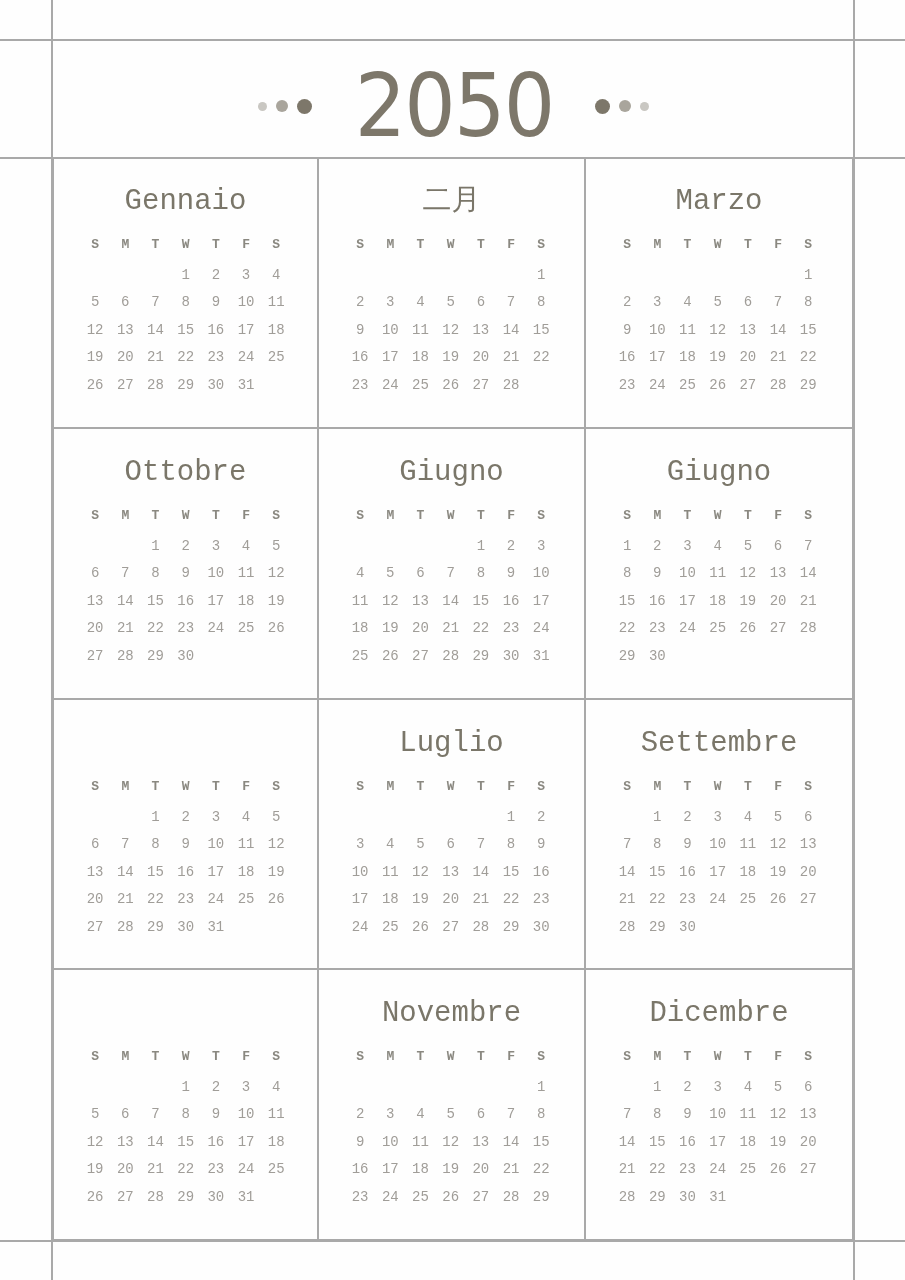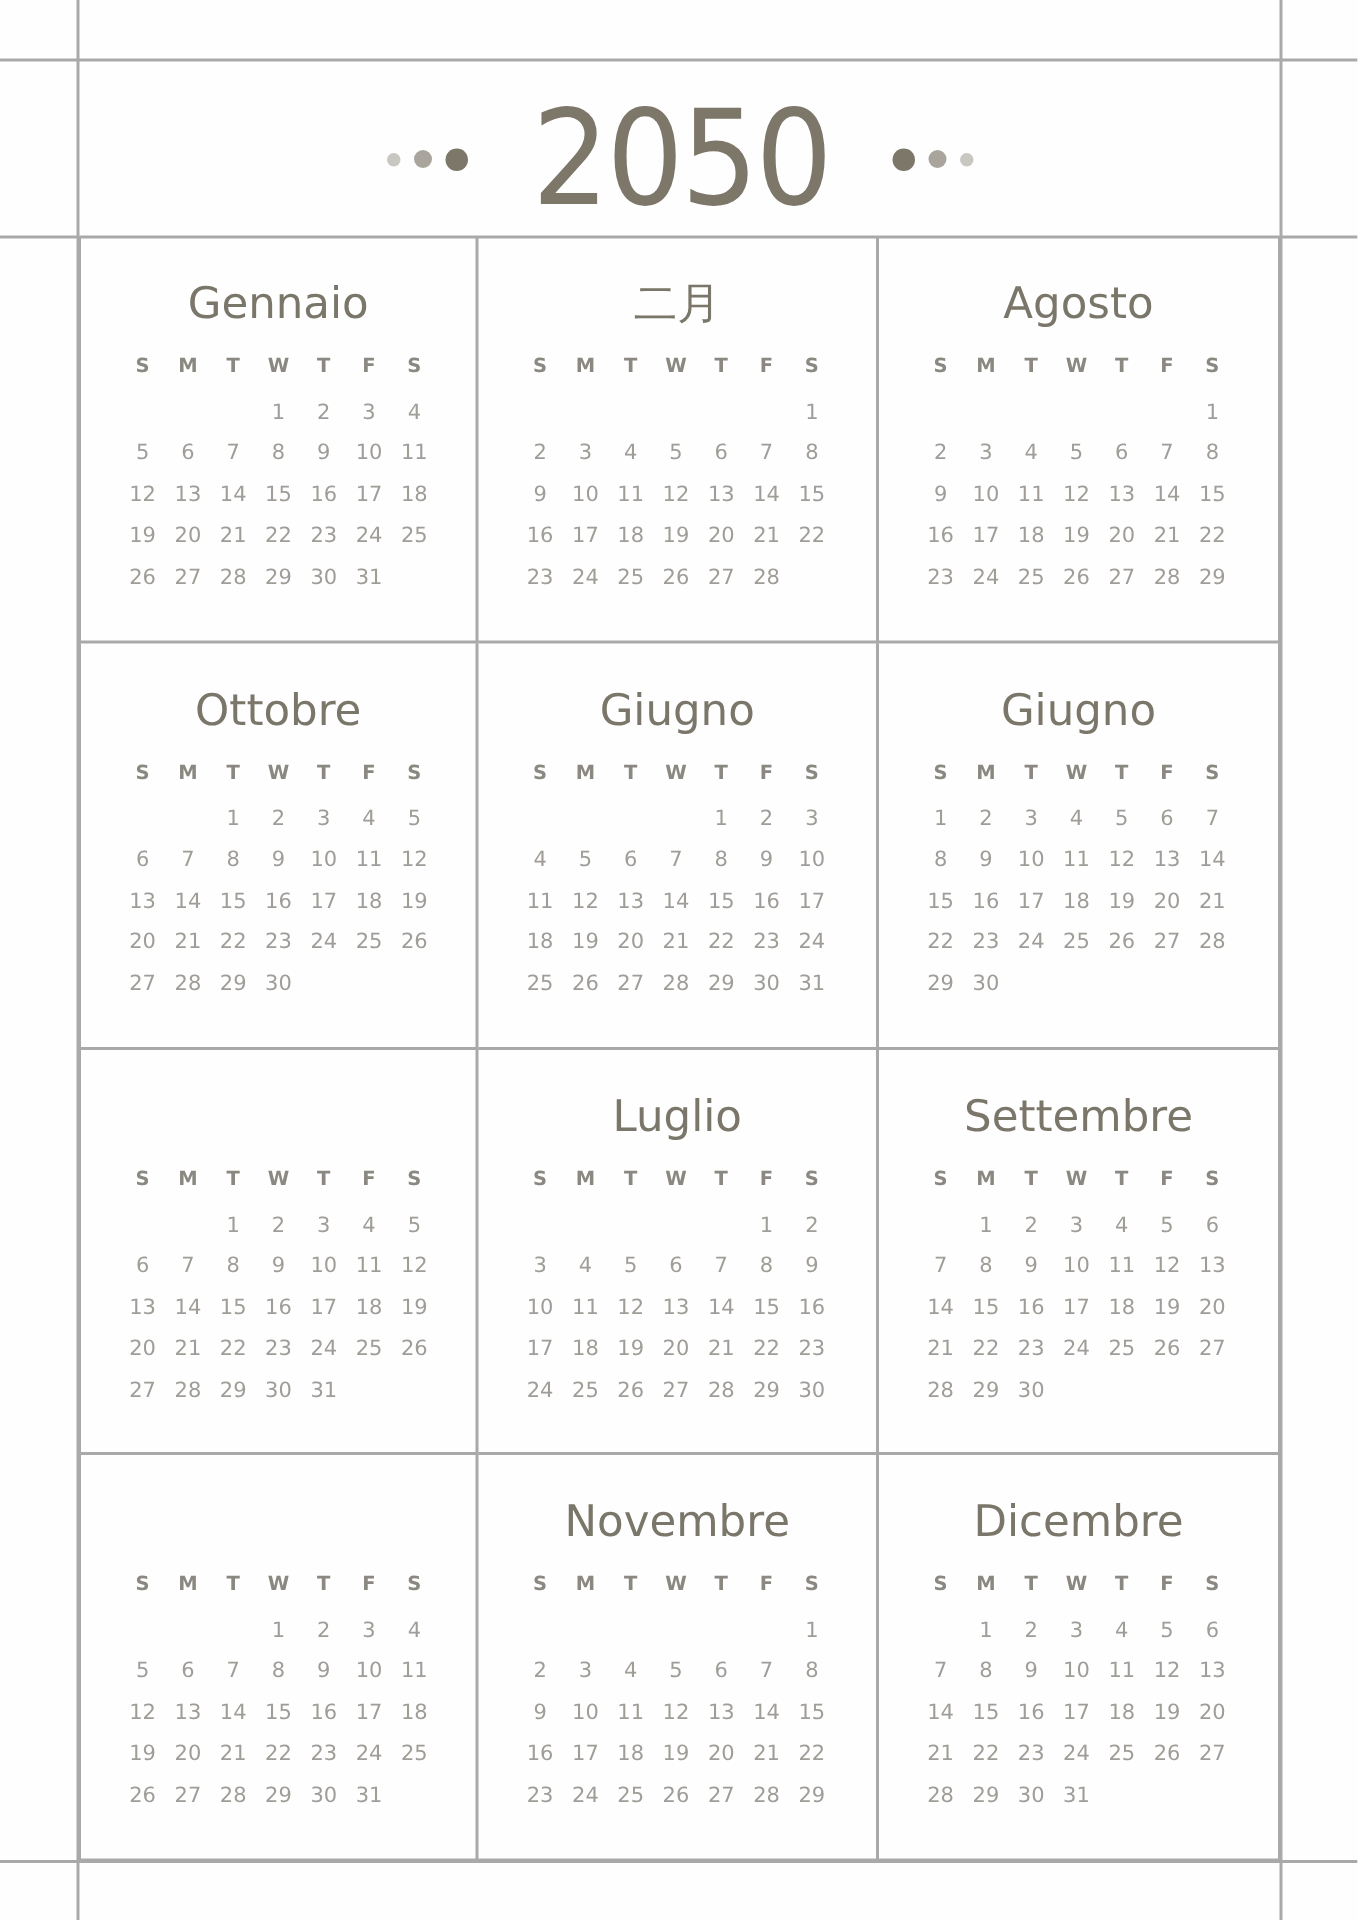--- a/index.html
+++ b/index.html
@@ -22,21 +22,21 @@
   .dots { display: flex; align-items: center; gap: 9px; }
   .dot { border-radius: 50%; display: inline-block; }
   .grid {
     position: absolute; left: 52px; top: 158px;
     display: grid;
     grid-template-columns: 267px 267px 268px;
     grid-template-rows: 271px 271px 270px 271px;
   }
   .month {
     border-right: 2px solid #a9a9a9; border-bottom: 2px solid #a9a9a9;
-    box-sizing: border-box; position: relative;
+    box-sizing: border-box; position: relative; font-family: Liberation Mono, monospace;
   }
   .month.col0 { border-left: 2px solid #a9a9a9; }
   .mname {
     text-align: center; font-size: 29px; color: #7a7669;
     margin-top: 26px; height: 36px; line-height: 36px;
   }
   .cal {
     position: absolute; left: 26px; top: 76px;
     display: grid; grid-template-columns: repeat(7, 30.2px);
     grid-auto-rows: 27.6px;
@@ -154,21 +154,21 @@
         <div class="dd">22</div>
         <div class="dd">23</div>
         <div class="dd">24</div>
         <div class="dd">25</div>
         <div class="dd">26</div>
         <div class="dd">27</div>
         <div class="dd">28</div>
       </div>
     </div>
     <div class="month">
-      <div class="mname">Agosto</div>
+      <div class="mname">Marzo</div>
       <div class="cal">
         <div class="dh">S</div>
         <div class="dh">M</div>
         <div class="dh">T</div>
         <div class="dh">W</div>
         <div class="dh">T</div>
         <div class="dh">F</div>
         <div class="dh">S</div>
         <div></div>
         <div></div>

